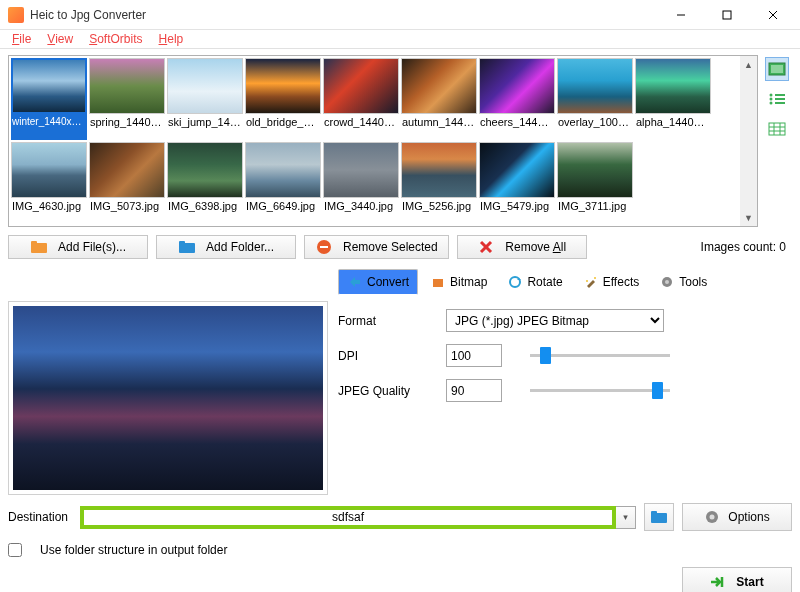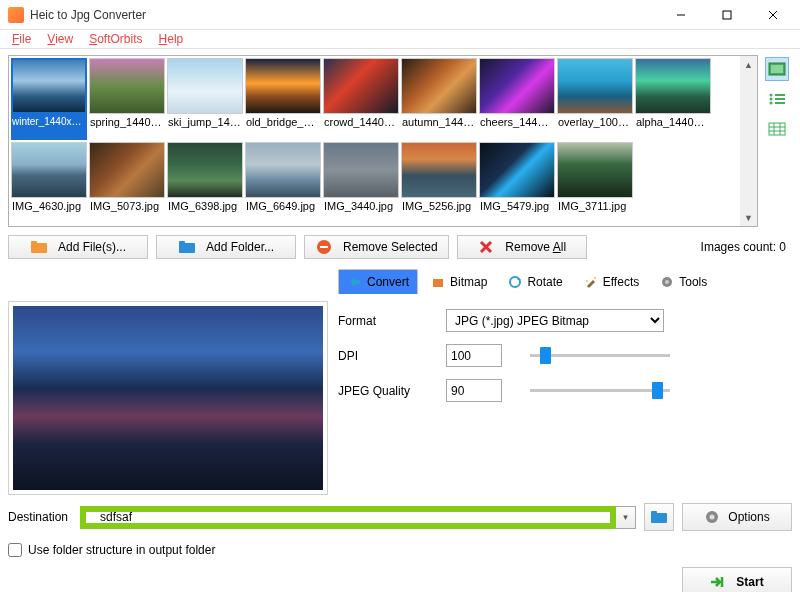--- a/index.html
+++ b/index.html
@@ -61,27 +61,27 @@
 .srow select { width: 218px; }
 .srow .numbox { width: 56px; }
 .slider-wrap { flex: 1; position: relative; height: 20px; display: flex; align-items: center; }
 .slider-track { width: 140px; height: 3px; background: #c8c8c8; position: relative; }
 .slider-thumb { position: absolute; top: -7px; width: 11px; height: 17px; background: #138ef0; border-radius: 1px; }
 
 
 .destrow { display: flex; align-items: center; gap: 8px; padding: 4px 0; }
 .destrow .dlabel { color: #000; padding-right: 4px; }
 .destrow .destinput { flex: 1; display: flex; }
-.destrow .destinput input { flex: 1; height: 23px; border: 6px solid #84cc16; padding: 2px 14px; }
+.destrow .destinput input { flex: 1; height: 23px; border: 4px solid #84cc16; padding: 2px 0; text-align: center; }
 .destrow .destinput .dropbtn { width: 20px; height: 23px; border: 1px solid #a7a7a7; border-left: none; background: linear-gradient(#fdfdfd,#ececec); display: flex; align-items: center; justify-content: center; font-size: 9px; color: #555; }
 .iconbtn { width: 30px; height: 28px; border: 1px solid #c6c6c6; background: linear-gradient(#fdfdfd,#ececec); display: flex; align-items: center; justify-content: center; }
 .optbtn { width: 110px; height: 28px; border: 1px solid #c6c6c6; background: linear-gradient(#fdfdfd,#ececec); display: flex; align-items: center; justify-content: center; gap: 8px; }
 
 
-.checkrow { display: flex; align-items: flex-start; gap: 6px; padding: 4px 0; }
+.checkrow { display: flex; align-items: flex-start; gap: 18px; padding: 4px 0; }
 .checkrow input { width: 14px; height: 14px; }
 .startrow { display: flex; justify-content: flex-end; padding: 2px 0; }
 .startbtn { width: 110px; height: 30px; border: 1px solid #c6c6c6; background: linear-gradient(#fdfdfd,#ececec); display: flex; align-items: center; justify-content: center; gap: 10px; font-weight: 600; }
 
 
 svg { display: block; }
 </style>
 </head>
 <body>
 

